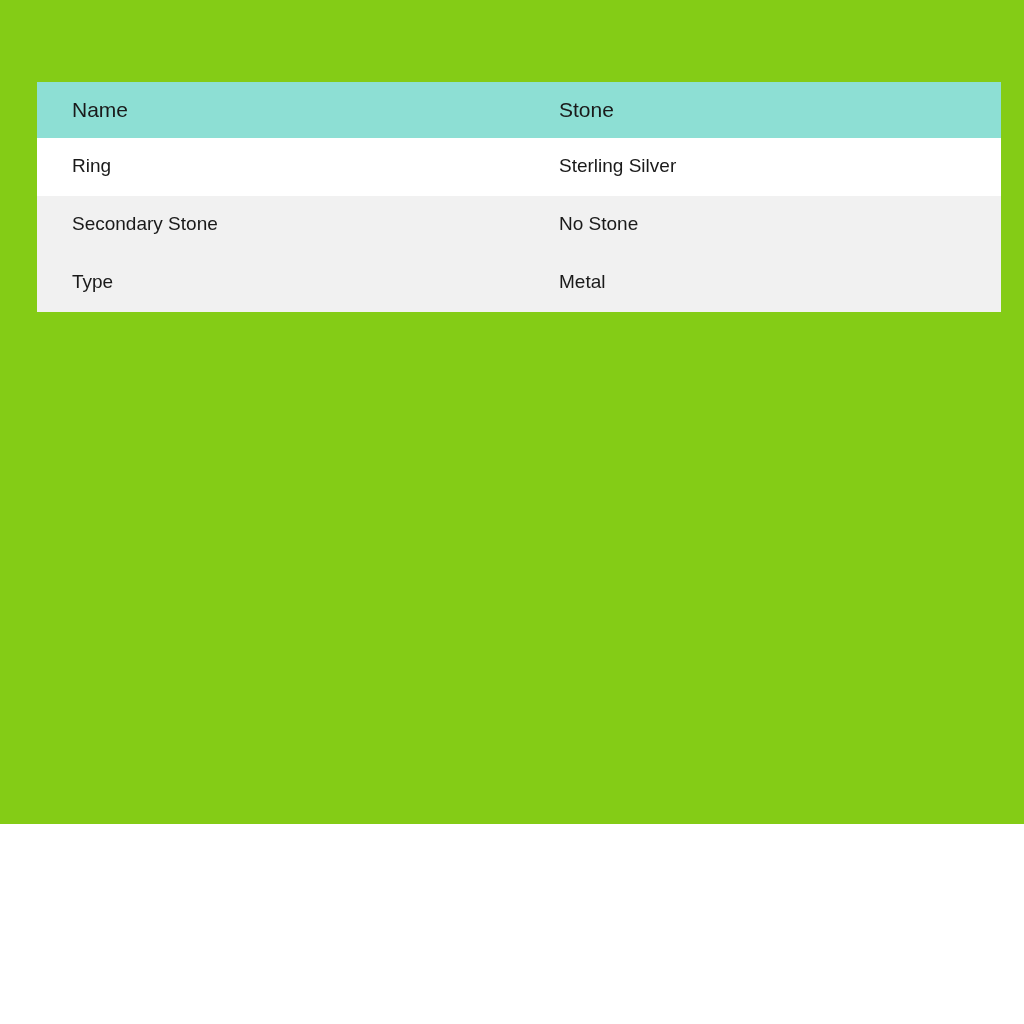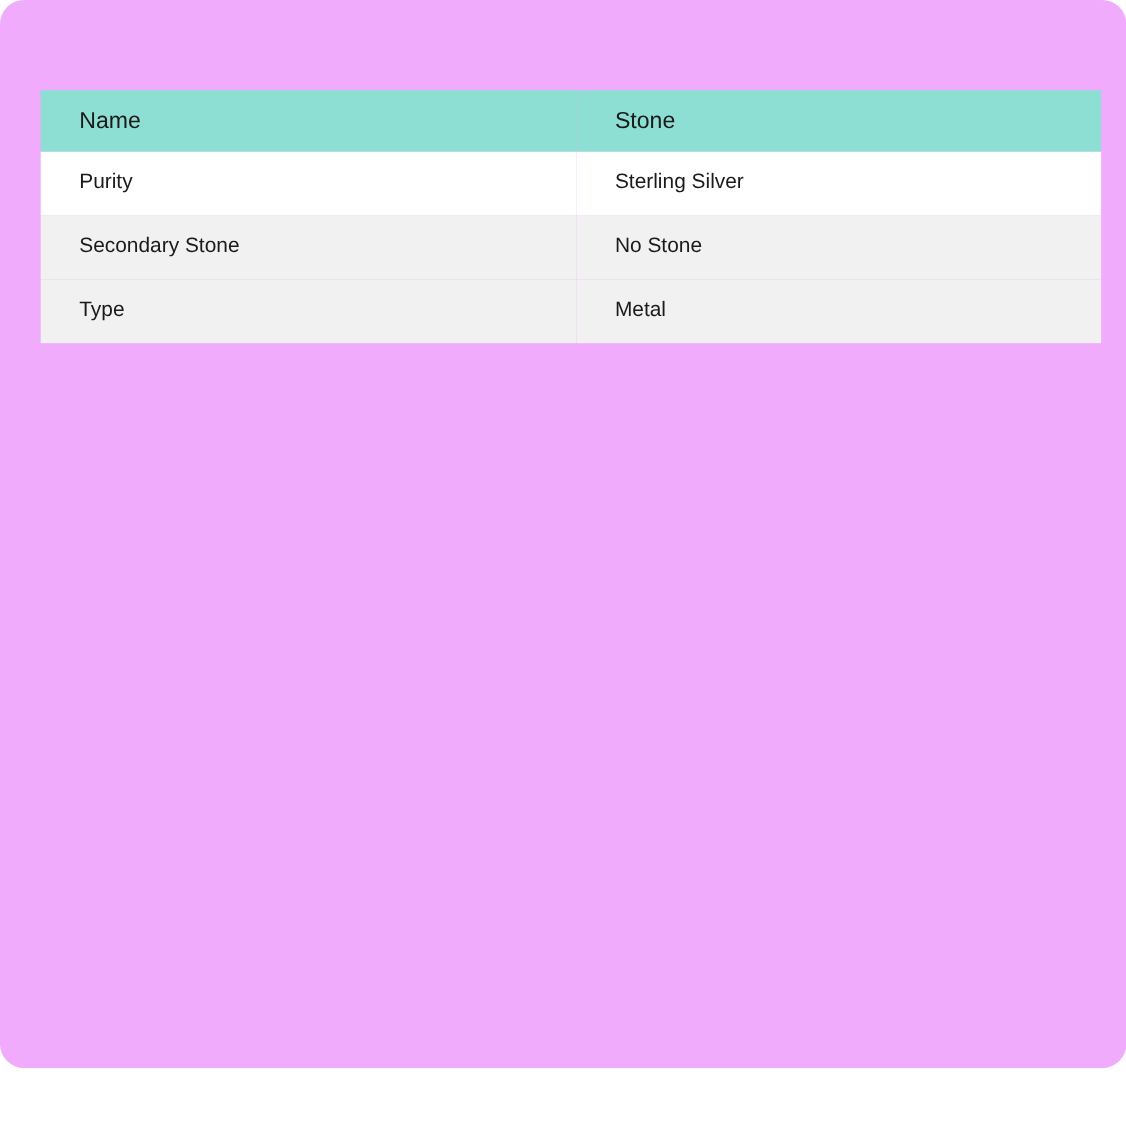--- a/index.html
+++ b/index.html
@@ -7,24 +7,23 @@
     padding: 0;
     background: #ffffff;
     width: 1024px;
     height: 1024px;
     font-family: "Liberation Sans", sans-serif;
   }
 
   .page {
     position: relative;
     width: 1024px;
-    height: 971px;
-    background: #f0abfc;
+    height: 824px;
+    background: #84cc16;
     overflow: hidden;
-    border-radius: 22px;
   }
 
   .spec-table {
     position: absolute;
     left: 37px;
     top: 82px;
     width: 964px;
     border-collapse: collapse;
     table-layout: fixed;
   }
@@ -73,21 +72,21 @@
       <col class="col-value">
     </colgroup>
     <thead>
       <tr>
         <th>Name</th>
         <th>Stone</th>
       </tr>
     </thead>
     <tbody>
       <tr class="odd-row">
-        <td>Purity</td>
+        <td>Ring</td>
         <td>Sterling Silver</td>
       </tr>
       <tr class="even-row">
         <td>Secondary Stone</td>
         <td>No Stone</td>
       </tr>
       <tr class="even-row">
         <td>Type</td>
         <td>Metal</td>
       </tr>

